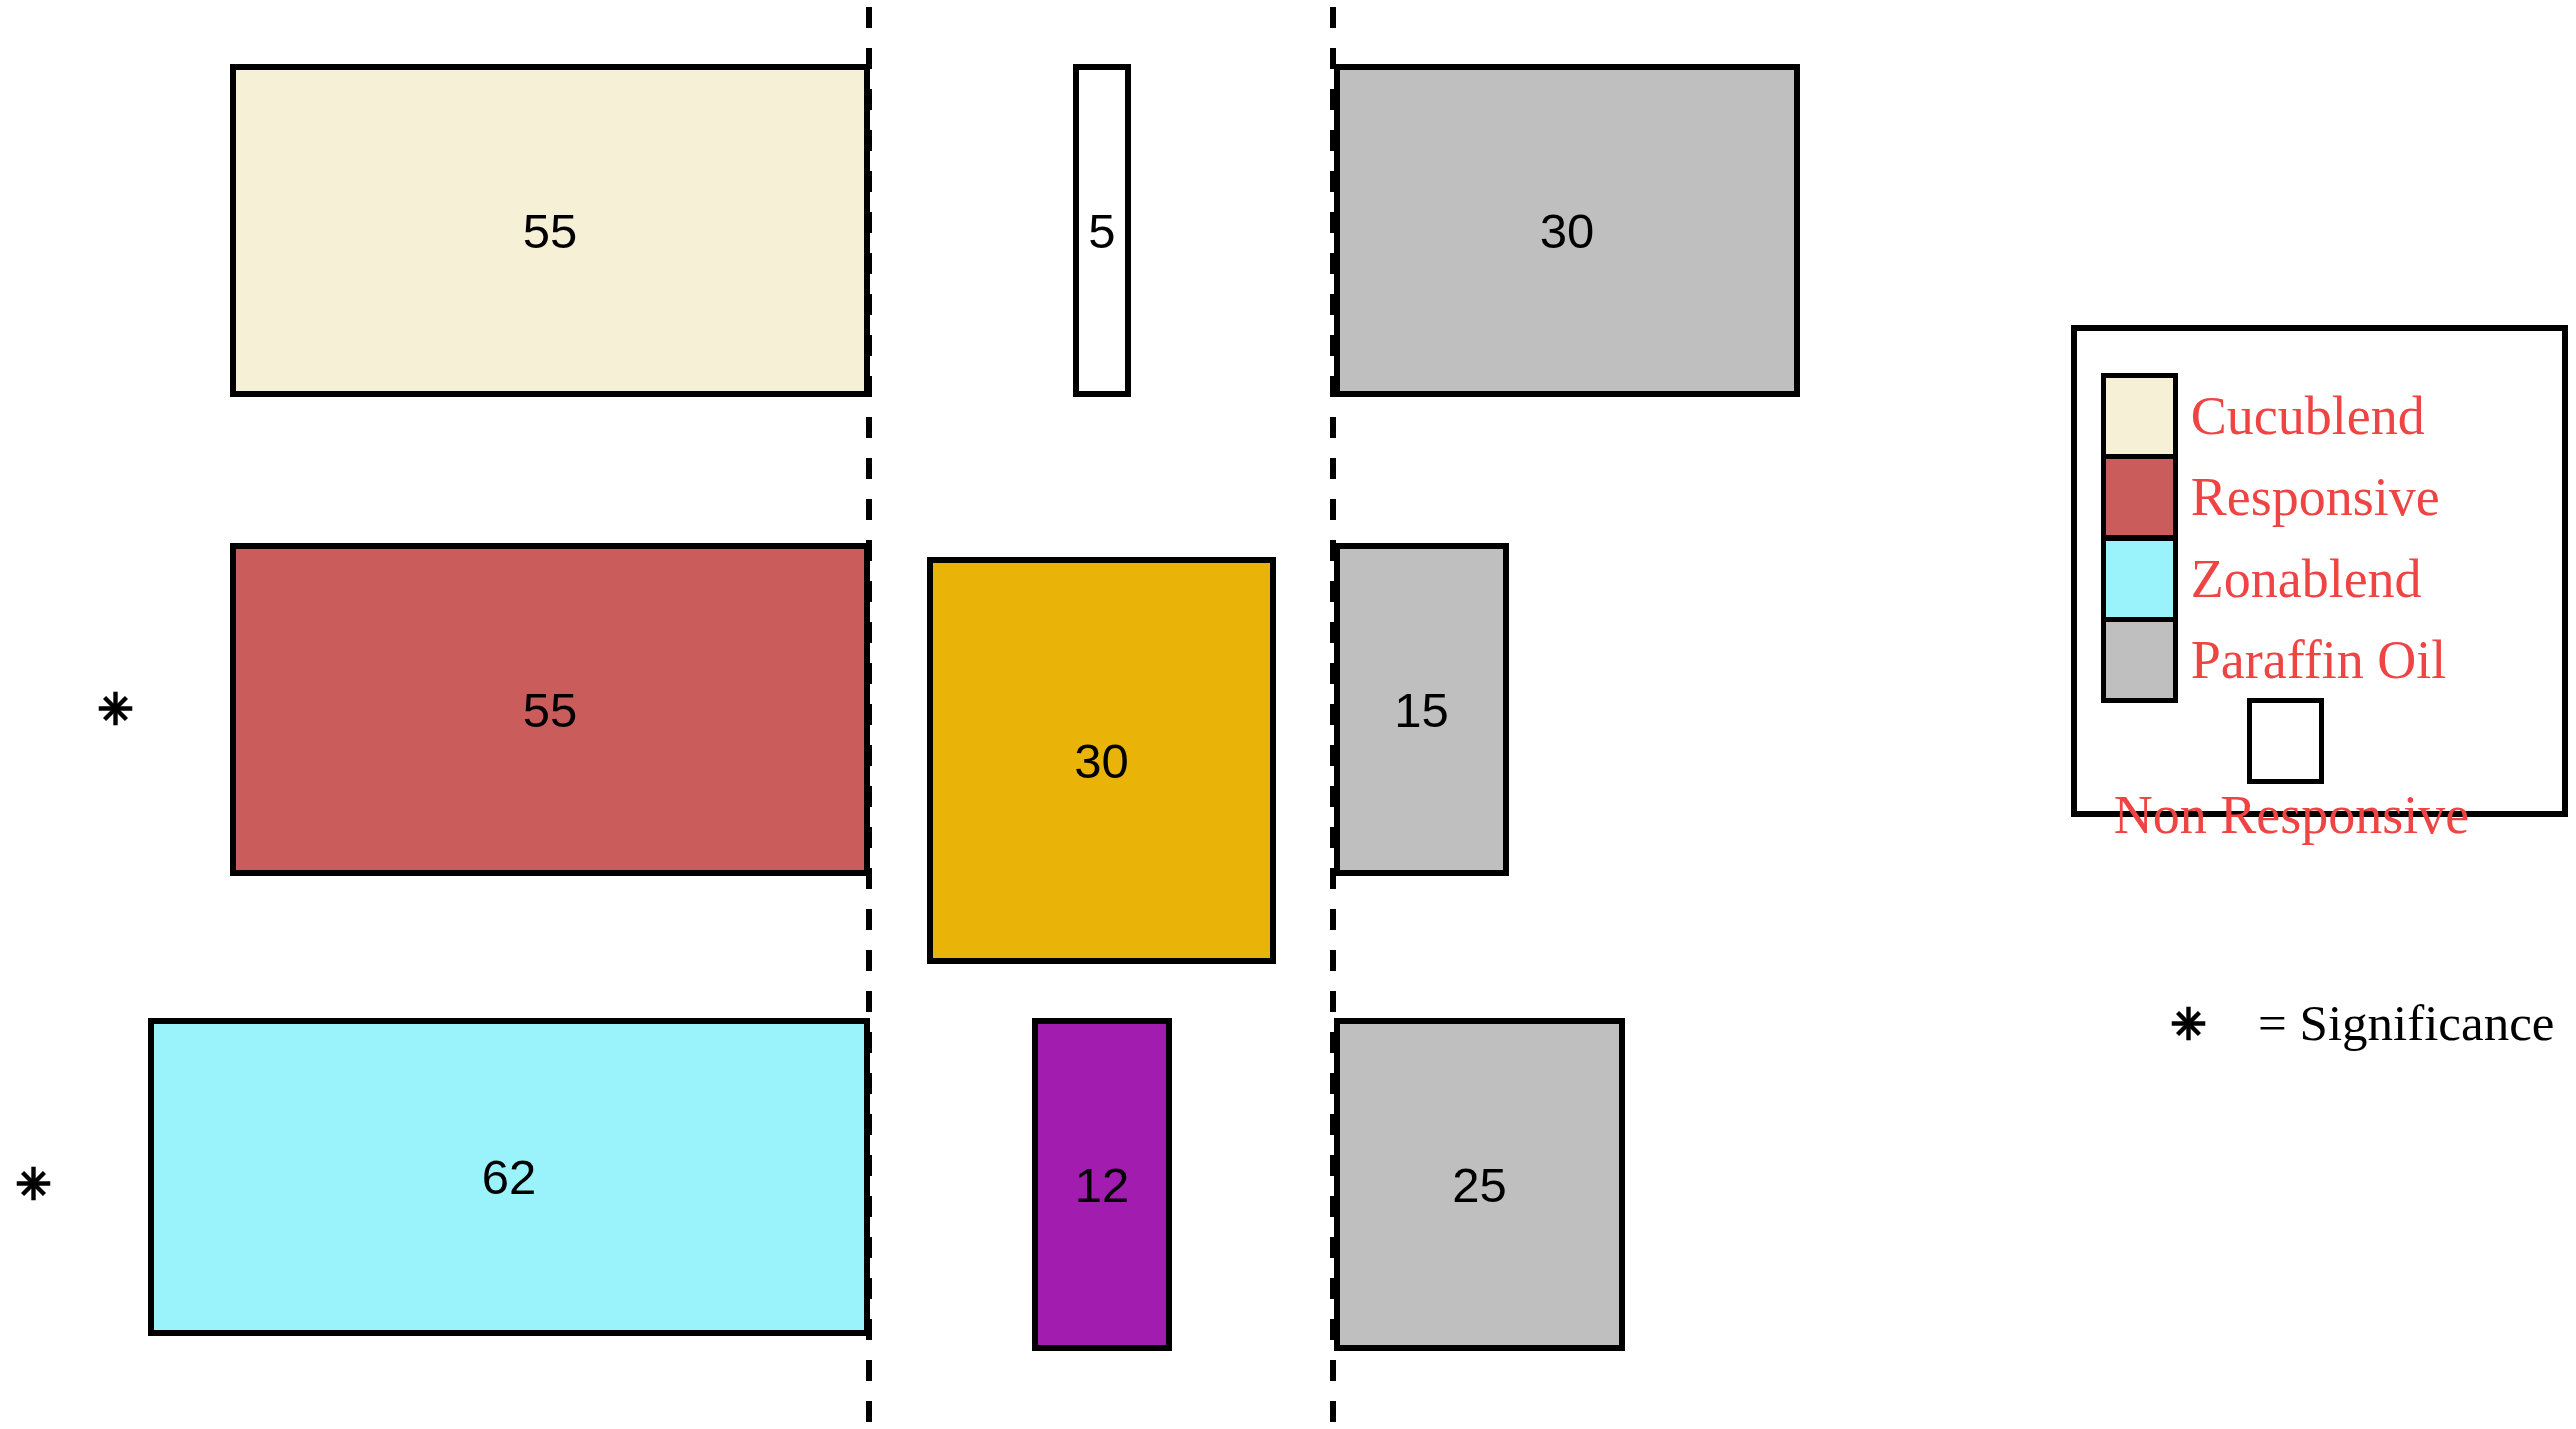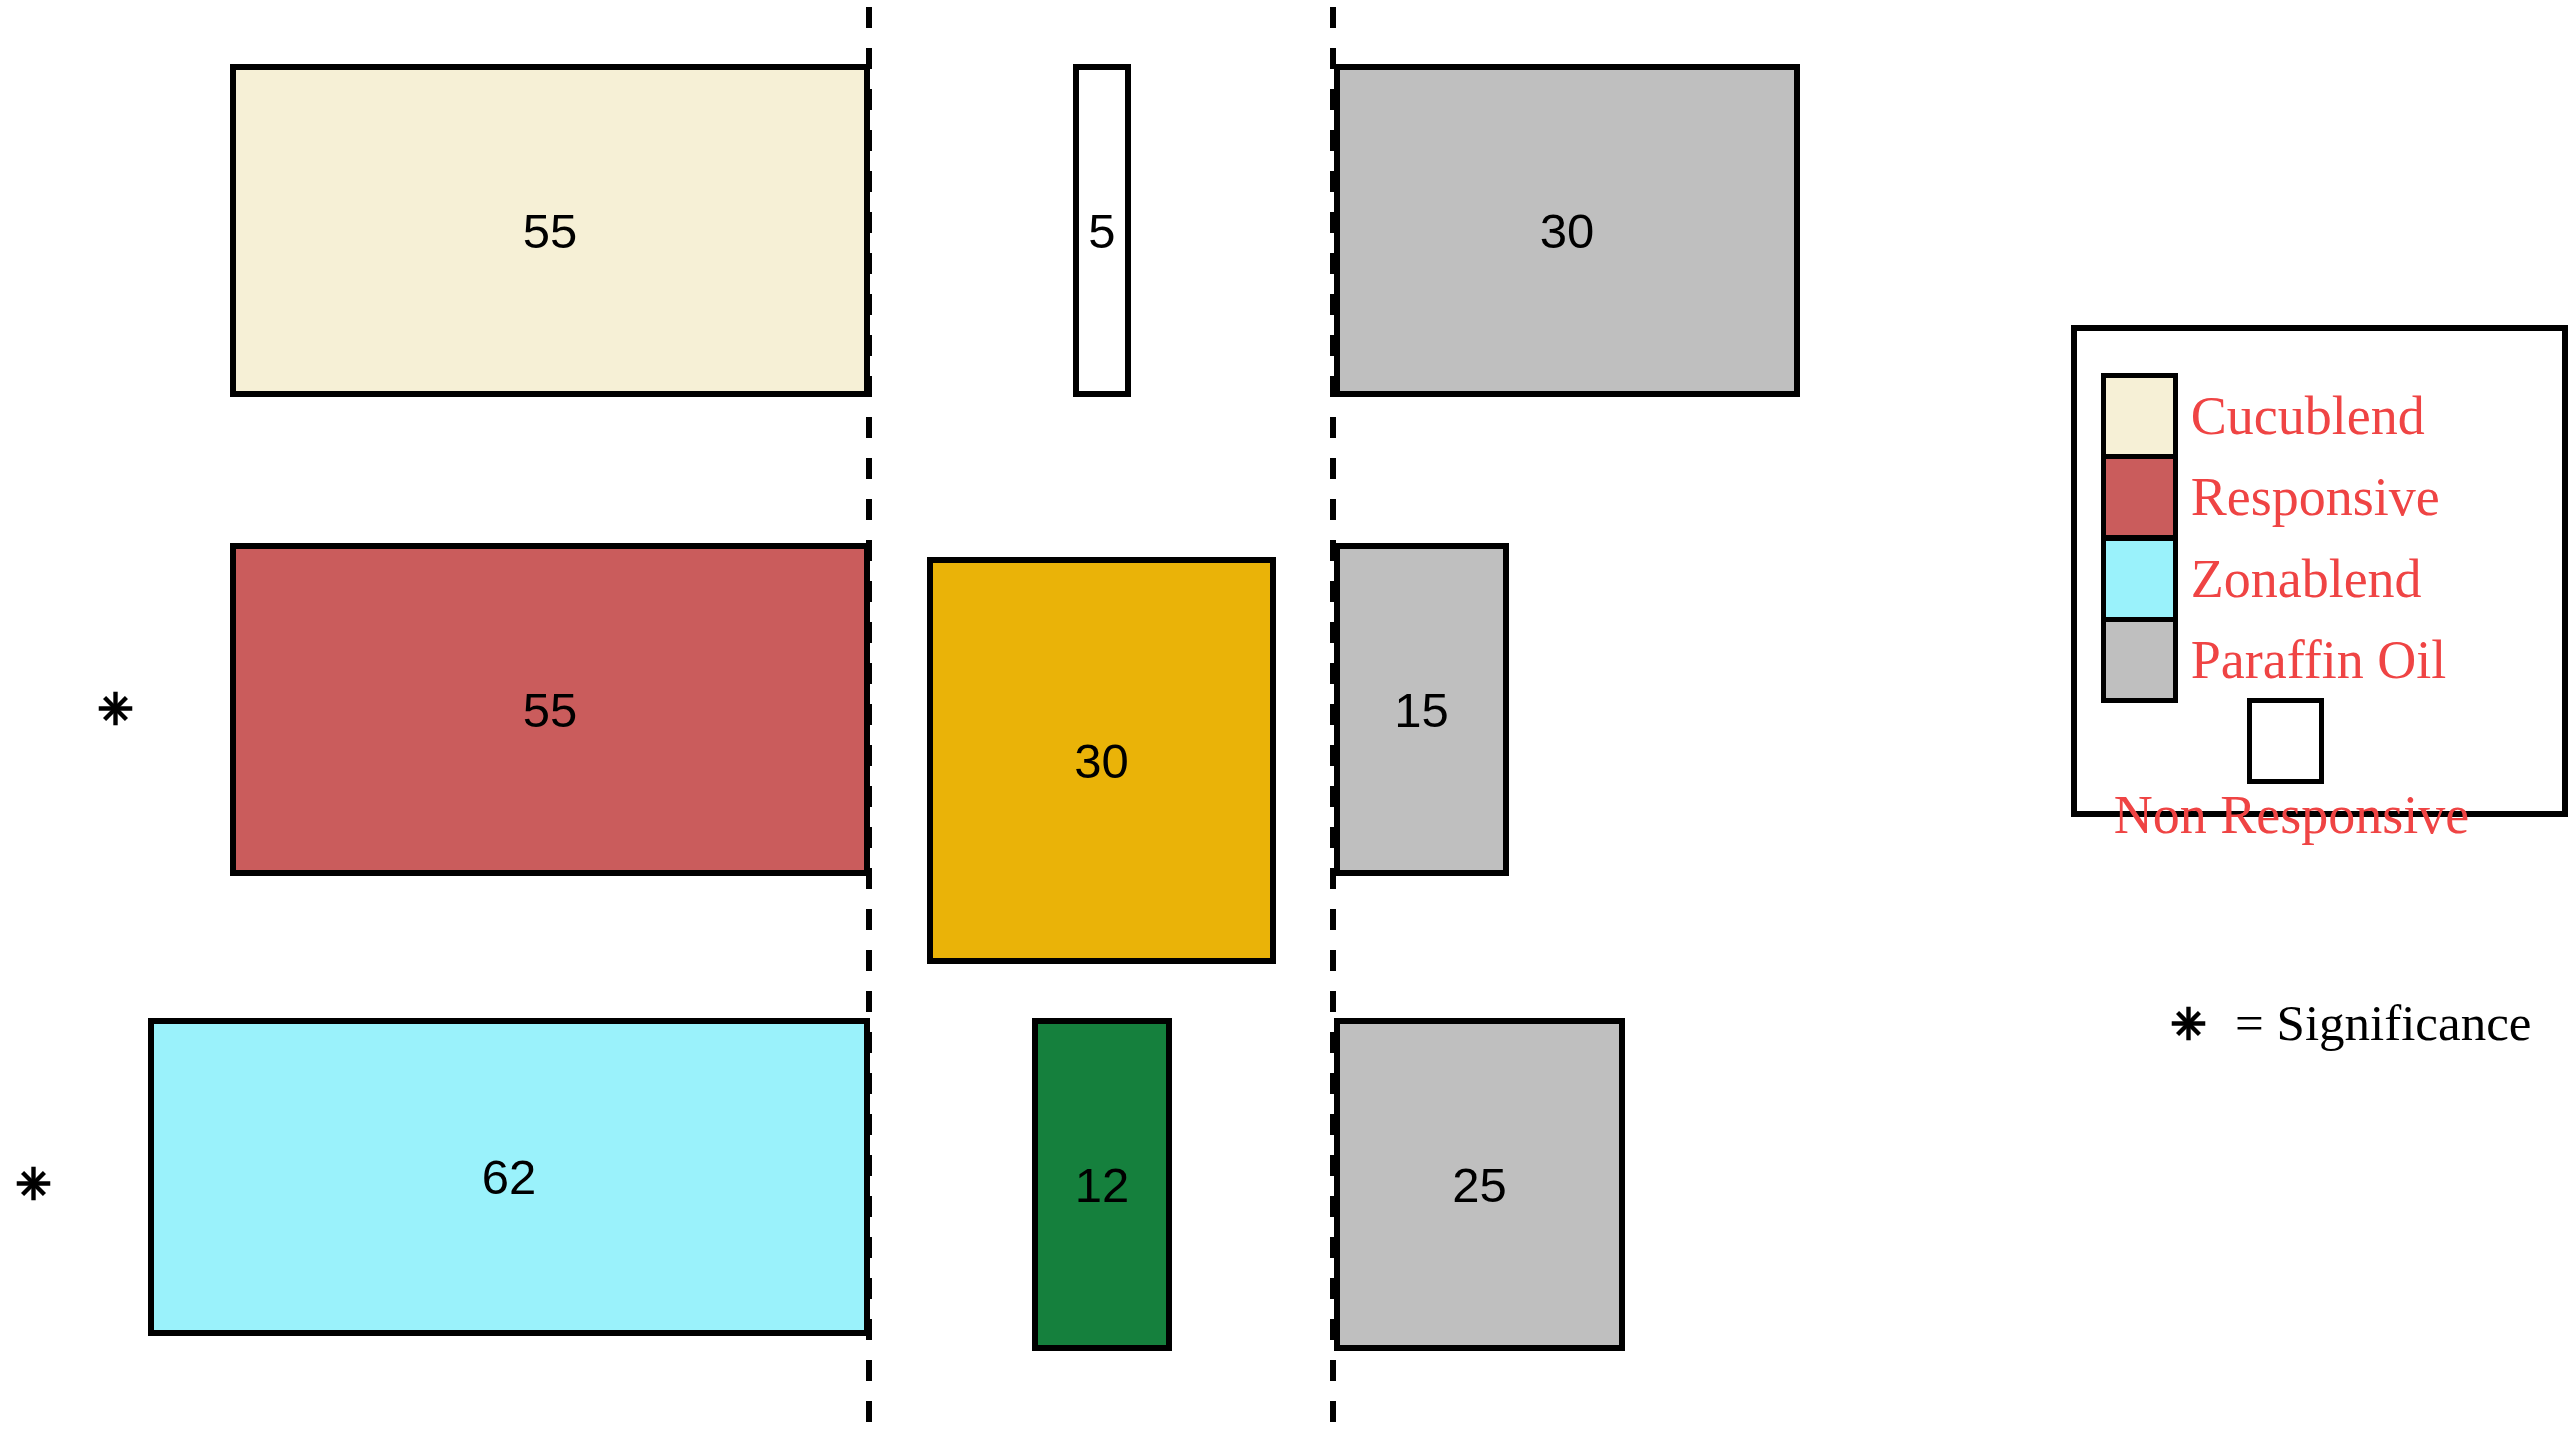--- a/index.html
+++ b/index.html
@@ -69,21 +69,21 @@
     font-size:54px;
     color:#ef4444;
     white-space:nowrap;
   }
   #sig-note{
     position:absolute;
     left:2171px;
     top:994px;
     display:flex;
     align-items:center;
-    gap:29px;
+    gap:52px;
   }
   .sig-text{
     font-family:"Liberation Serif", serif;
     font-size:51px;
     color:#000;
     white-space:nowrap;
   }
 </style>
 </head>
 <body>
@@ -111,21 +111,21 @@
       </div>
       <span class="aster" style="left: 98px; top: 691px;"><svg width="35" height="35" viewBox="0 0 48 48">
           <line x1="24" y1="1" x2="24" y2="47" stroke="#000" stroke-width="6"></line>
           <line x1="1" y1="24" x2="47" y2="24" stroke="#000" stroke-width="6"></line>
           <line x1="9" y1="9" x2="39" y2="39" stroke="#000" stroke-width="6"></line>
           <line x1="9" y1="39" x2="39" y2="9" stroke="#000" stroke-width="6"></line>
         </svg></span>
       <div class="rect" style="left: 148px; top: 1018px; width: 722px; height: 318px; background: rgb(154, 242, 251);">
         <span class="val">62</span>
       </div>
-      <div class="rect" style="left: 1032px; top: 1018px; width: 140px; height: 333px; background: #15803d; text-align: right;">
+      <div class="rect" style="left: 1032px; top: 1018px; width: 140px; height: 333px; background: #a21caf; text-align: right;">
         <span class="val">12</span>
       </div>
       <div class="rect" style="left: 1334px; top: 1018px; width: 291px; height: 333px; background: rgb(191, 191, 191);">
         <span class="val">25</span>
       </div>
       <span class="aster" style="left: 16.3px; top: 1166px;"><svg width="35" height="35" viewBox="0 0 48 48">
           <line x1="24" y1="1" x2="24" y2="47" stroke="#000" stroke-width="6"></line>
           <line x1="1" y1="24" x2="47" y2="24" stroke="#000" stroke-width="6"></line>
           <line x1="9" y1="9" x2="39" y2="39" stroke="#000" stroke-width="6"></line>
           <line x1="9" y1="39" x2="39" y2="9" stroke="#000" stroke-width="6"></line>

